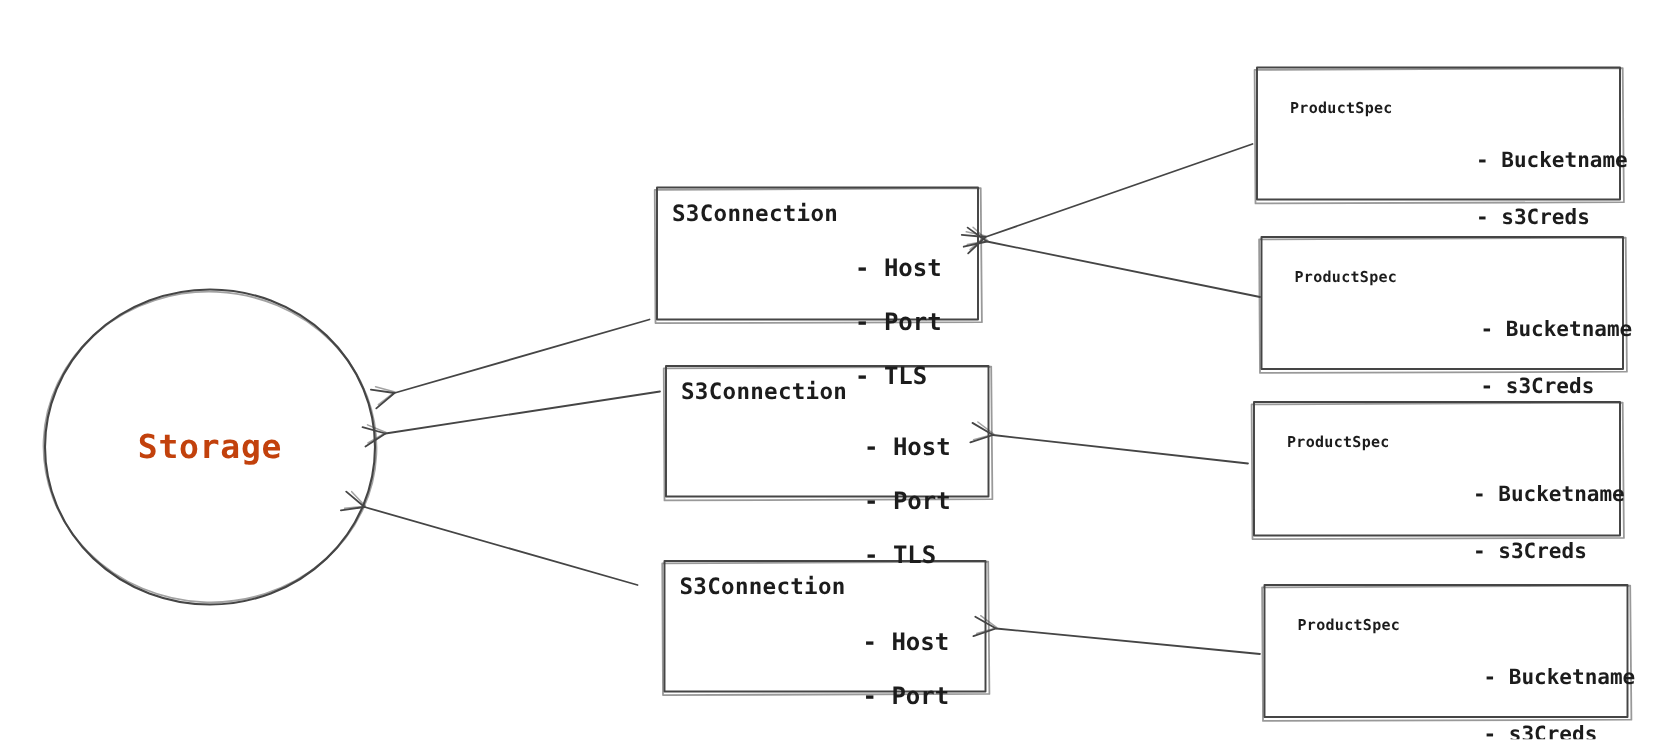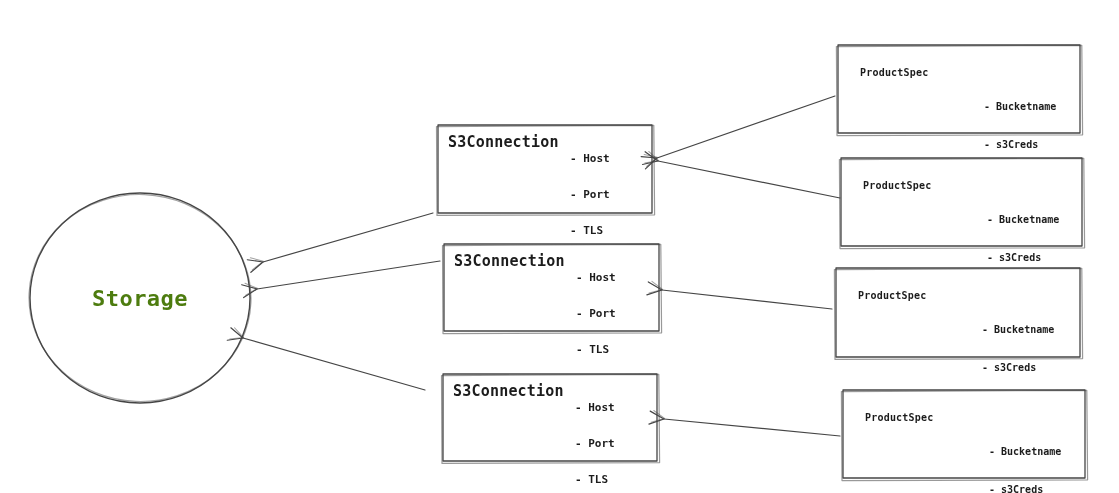--- a/index.html
+++ b/index.html
@@ -4,26 +4,26 @@
 <style>
   html, body { margin:0; padding:0; background:#ffffff; }
   .canvas {
     position:relative; width:1119px; height:493px; background:#ffffff;
     font-family:"DejaVu Sans Mono","Liberation Mono",monospace; overflow:hidden;
   }
   svg.shapes { position:absolute; left:0; top:0; width:1119px; height:493px; }
   .node { position:absolute; }
   .node .title, .node .attrs { position:absolute; font-weight:bold; color:#1c1c1c; white-space:pre; }
   .s3 .title  { left:10px;  top:8px;  font-size:15px; letter-spacing:0.2px; }
-  .s3 .attrs  { left:132px; top:4px; font-size:11px;  line-height:12px; }
+  .s3 .attrs  { left:132px; top:24px; font-size:16px;  line-height:12px; }
   .ps .title  { left:22px;  top:22px; font-size:10px;  letter-spacing:0.2px;text-align:center; }
-  .ps .attrs  { left:146px; top:31px; font-size:10px; line-height:12.5px; }
+  .ps .attrs  { left:146px; top:31px; font-size:14px; line-height:12.5px; }
   .storage {
     display:flex; align-items:center; justify-content:center;
-    font-size:22px; font-weight:bold; color:#4d7c0f; letter-spacing:0.5px;
+    font-size:22px; font-weight:bold; color:#c2410c; letter-spacing:0.5px;
   }
 </style>
 </head>
 <body>
 
 <div class="canvas">
 
   <svg class="shapes" viewBox="0 0 1119 493" fill="none" stroke="#454545" stroke-width="1.2" stroke-linecap="round" stroke-linejoin="round">
     <defs>
       <marker id="arrowV" viewBox="0 0 24 24" refX="2.5" refY="12" markerWidth="24" markerHeight="24" markerUnits="userSpaceOnUse" orient="auto">

